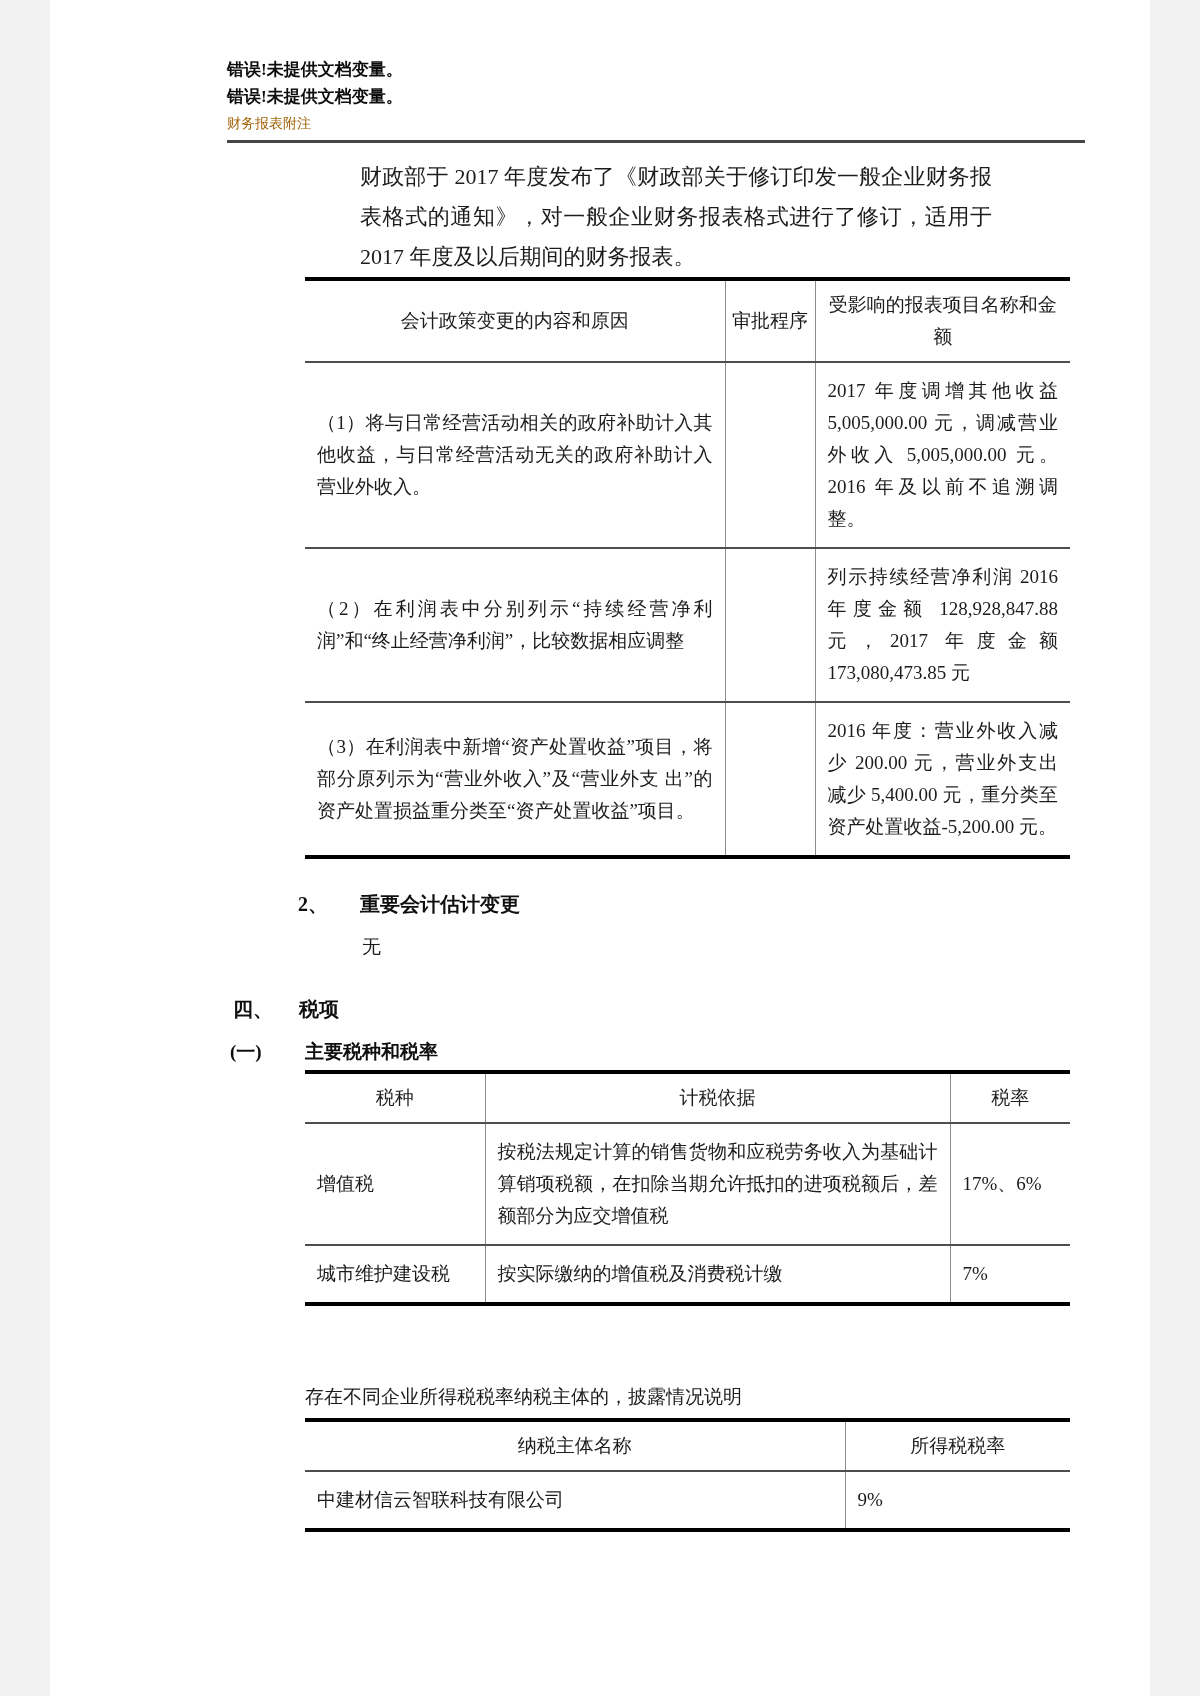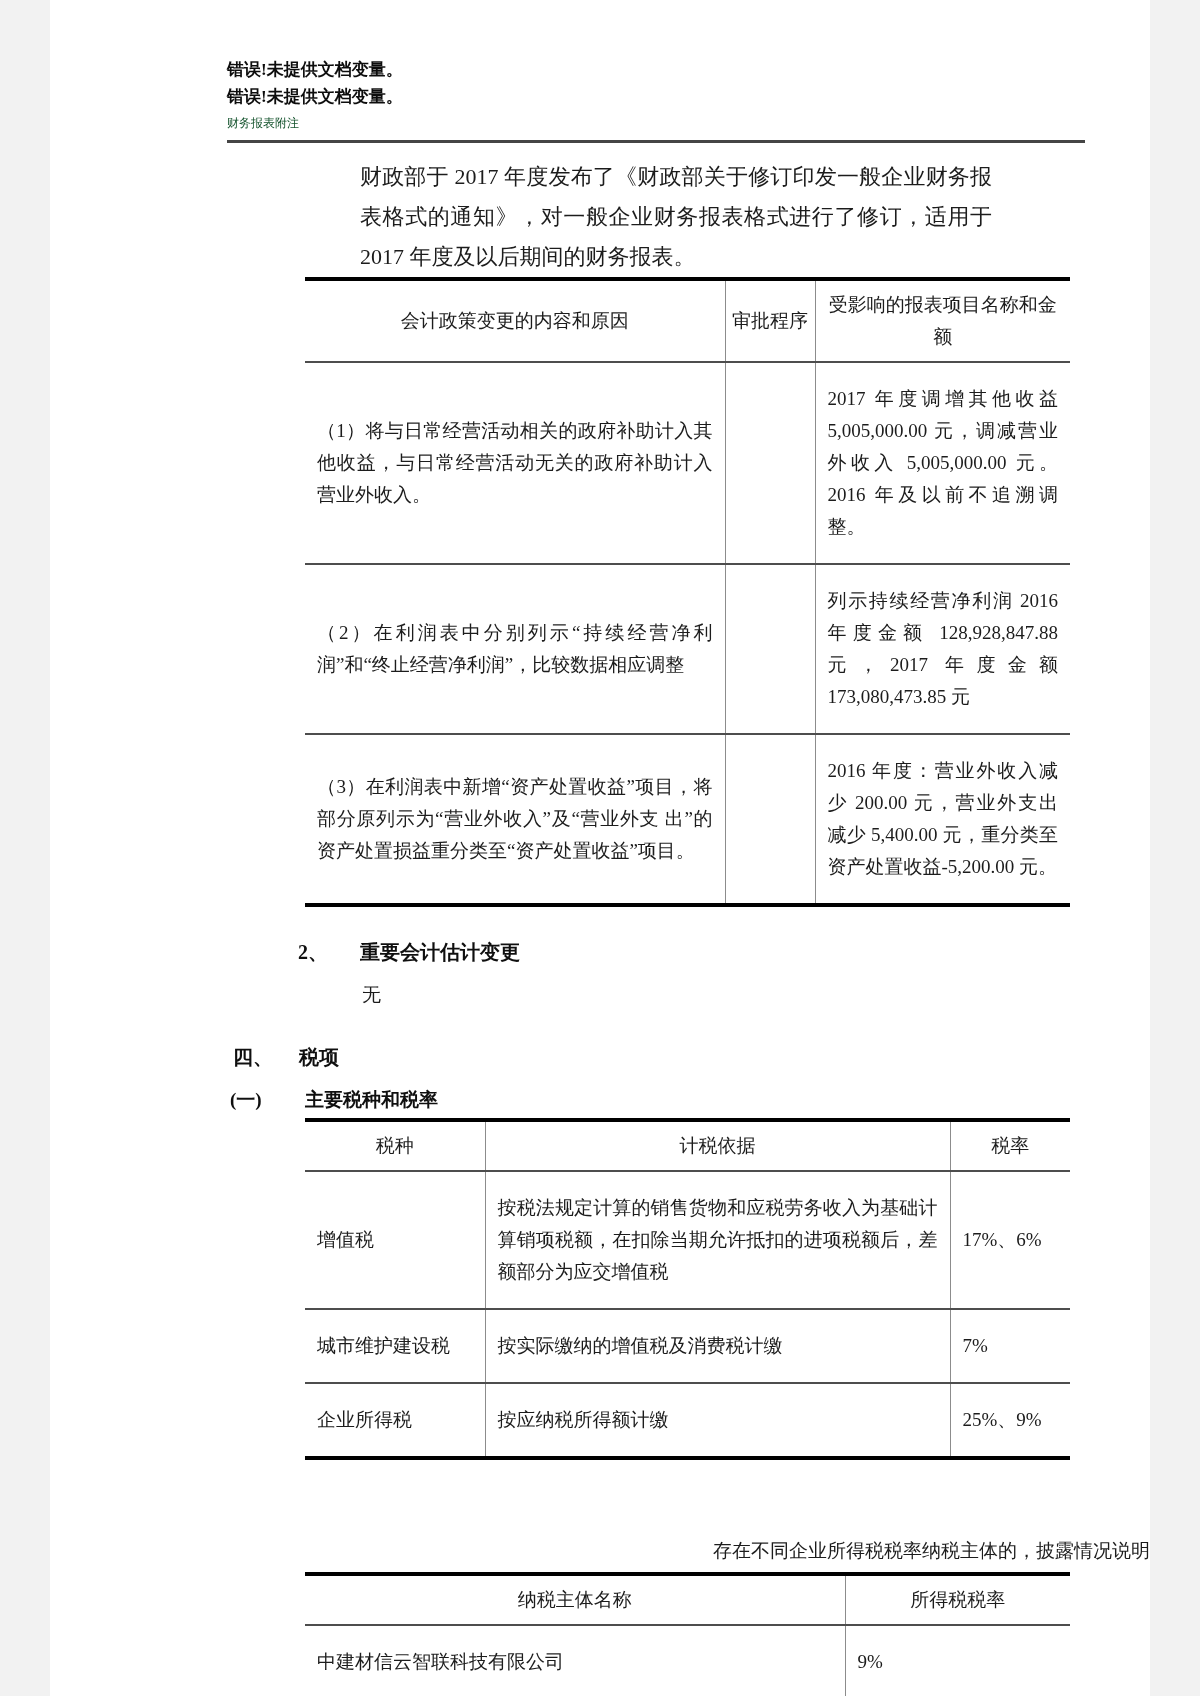--- a/index.html
+++ b/index.html
@@ -8,21 +8,21 @@
     width:1100px; height:1696px;
     margin:0 auto;
     background:#ffffff;
     font-family:"Liberation Serif","DejaVu Serif",serif;
     color:#1c1c1c;
     overflow:hidden;
   }
   
   .doc-header { margin:56px 0 0 177px; }
   .err-line { font-weight:700; font-size:17px; line-height:27px; color:#0d0d0d; }
-  .sub-line  { font-size:12px; line-height:27px; color:#14532d; }
+  .sub-line  { font-size:14px; line-height:27px; color:#a16207; }
   .header-rule { margin:3px 0 0 177px; width:858px; height:3px; background:#454545; }
 
   
   .para {
     margin:14px 0 0 310px; width:632px;
     font-size:22px; line-height:40px;
     text-align:justify; text-justify:inter-ideograph;
   }
   .lead { margin:4px 0 3px 310px; font-size:19px; line-height:30px; }
 
@@ -32,39 +32,39 @@
     margin-left:255px; width:765px;
     border-top:4px solid #000; border-bottom:4px solid #000;
     font-size:19px;
   }
   table.t th {
     font-weight:400; text-align:center; vertical-align:middle;
     padding:8px 4px; line-height:32px;
     border-bottom:2px solid #4d4d4d;
   }
   table.t td {
-    padding:20px 12px; line-height:32px; vertical-align:middle;
+    padding:12px 12px; line-height:32px; vertical-align:middle;
   }
   table.t tbody tr:not(:last-child) td { border-bottom:2px solid #4d4d4d; }
   table.t th + th, table.t td + td { border-left:1px solid #8c8c8c; }
   td.just { text-align:justify; text-justify:inter-ideograph; }
   td.ctr  { text-align:left; }
 
   
   .heading { display:flex; font-weight:700; color:#0f0f0f; }
   .h-est   { margin:32px 0 0 248px; font-size:20px; }
   .h-est .num { width:62px; flex:0 0 aupx; }
   .h-tax   { margin:36px 0 0 183px; font-size:20px; }
   .h-tax .num { width:66px; }
   .h-sub   { margin:16px 0 5px 180px; font-size:19px; }
   .h-sub .num { width:75px; }
   .num { flex:0 0 auto; }
   .none-text { margin:16px 0 0 312px; font-size:19px; }
 
-  .note { margin:78px 0 8px 255px; font-size:19px;text-align:right; }
+  .note { margin:78px 0 8px 255px; font-size:19px; }
 </style>
 </head>
 <body>
 
 <div class="page">
 
   <div class="doc-header">
     <div class="err-line">错误!未提供文档变量。</div>
     <div class="err-line">错误!未提供文档变量。</div>
     <div class="sub-line">财务报表附注</div>
@@ -138,25 +138,20 @@
       <tr>
         <td>增值税</td>
         <td class="just">按税法规定计算的销售货物和应税劳务收入为基础计算销项税额，在扣除当期允许抵扣的进项税额后，差额部分为应交增值税</td>
         <td class="ctr">17%、6%</td>
       </tr>
       <tr>
         <td>城市维护建设税</td>
         <td>按实际缴纳的增值税及消费税计缴</td>
         <td class="ctr">7%</td>
       </tr>
-      <tr>
-        <td>企业所得税</td>
-        <td>按应纳税所得额计缴</td>
-        <td class="ctr">25%、9%</td>
-      </tr>
     </tbody>
   </table>
 
   <div class="note">存在不同企业所得税税率纳税主体的，披露情况说明</div>
 
   <table class="t">
     <colgroup>
         <col style="width:540px">
         <col style="width:225px">
       </colgroup>

